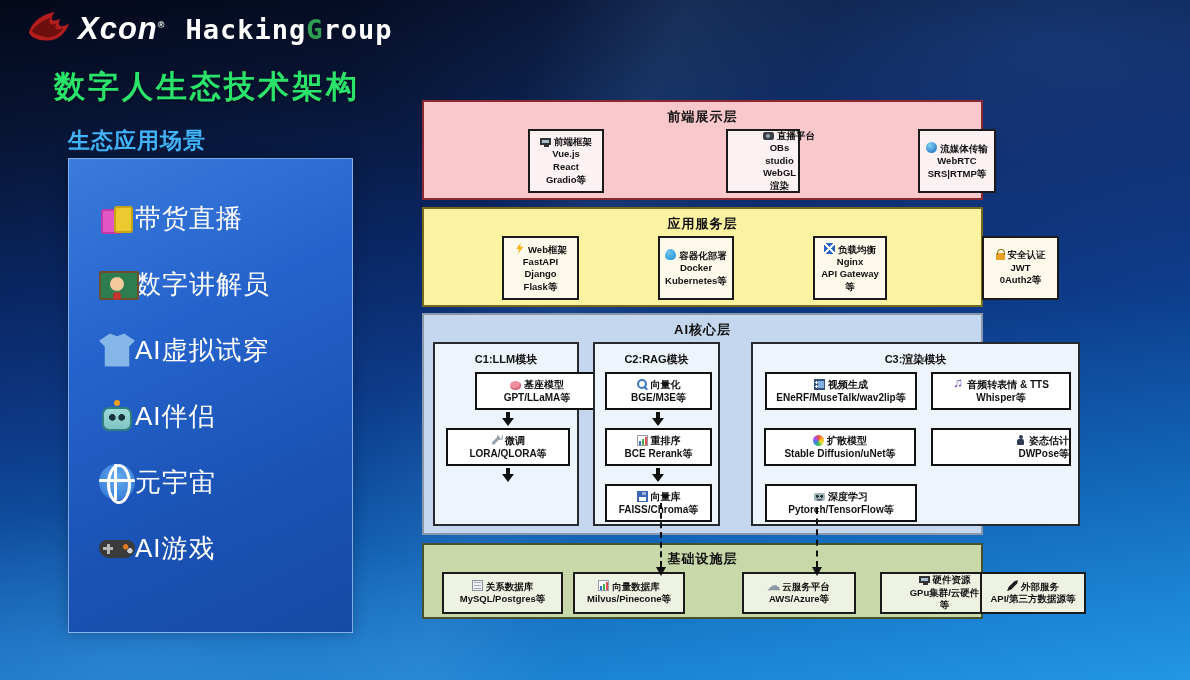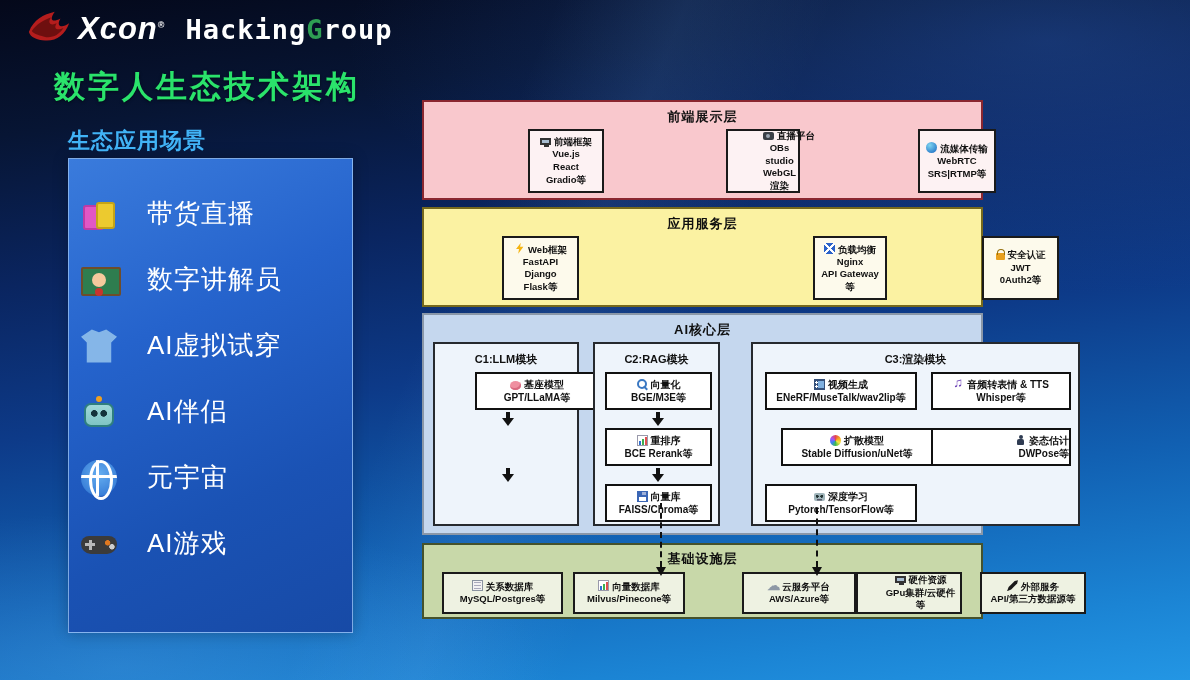--- a/index.html
+++ b/index.html
@@ -19,21 +19,21 @@
   .reg{ color:#fff; font-size:9px; vertical-align:super; font-style:normal;}
   .hg-text{ color:#fff; font-family:"DejaVu Sans Mono", monospace; font-weight:bold; font-size:27px; letter-spacing:1px; margin-left:14px;}
   .hg-g{ color:#2e9e53; }
   .page-title{ left:54px; top:66px; font-size:31px; font-weight:900; color:#2ae36b; letter-spacing:3px; z-index:2; text-shadow:0 1px 3px rgba(0,0,0,.5);}
 
   
   .sidebar-heading{ left:68px; top:126px; font-size:22px; font-weight:800; color:#41b3f6; letter-spacing:1px; z-index:2;}
   .sidebar{ left:68px; top:158px; width:285px; height:475px; z-index:1;
     background:linear-gradient(155deg,#3a7bdc 0%,#2563cc 35%,#1a52b4 70%,#174aa6 100%);
     border:1px solid rgba(160,200,245,.75); box-shadow:0 0 14px rgba(0,0,0,.25);}
-  .side-item{ position:absolute; left:12px; display:flex; align-items:flex-start; gap:30px; height:40px;}
+  .side-item{ position:absolute; left:30px; display:flex; align-items:flex-end; height:40px;}
   .side-label{ color:#fff; font-size:26px; letter-spacing:1px; white-space:nowrap;}
   .s-icon{ position:relative; width:36px; height:36px; display:inline-block; flex:0 0 36px;}
   .si-bags::before{ content:""; position:absolute; left:2px; top:9px; width:17px; height:21px; background:#e257c5; border:2px solid #bf3aa6; border-radius:3px;}
   .si-bags::after{ content:""; position:absolute; right:2px; top:6px; width:15px; height:23px; background:#ecca2f; border:2px solid #c5a416; border-radius:3px;}
   .si-teacher::before{ content:""; position:absolute; left:0; top:5px; width:36px; height:25px; background:#2e7d4f; border:2px solid #6e4d2a; border-radius:2px;}
   .si-teacher::after{ content:""; position:absolute; left:11px; top:11px; width:14px; height:14px; border-radius:50%; background:#f6c99d; box-shadow:0 12px 0 -3px #c8342e;}
   .si-tshirt{ background:#85b6e8; clip-path:polygon(30% 4%, 50% 12%, 70% 4%, 100% 24%, 84% 40%, 84% 96%, 16% 96%, 16% 40%, 0 24%);}
   .si-robot::before{ content:""; position:absolute; left:3px; top:9px; right:3px; bottom:3px; border-radius:7px; border:2px solid #2f7f7f;
     background: radial-gradient(circle at 32% 42%, #14333a 3px, transparent 3.6px),
                 radial-gradient(circle at 68% 42%, #14333a 3px, transparent 3.6px),
@@ -185,20 +185,25 @@
   </div>
 
   <div class="layer layer-app">
     <div class="layer-title">应用服务层</div>
     <div class="node" style="left:78px; width:77px;">
       <div class="nt"><span class="mi mi-lightning"></span><span>Web框架</span></div>
       <div>FastAPI</div>
       <div>Django</div>
       <div>Flask等</div>
     </div>
+    <div class="node" style="left:234px; width:76px;">
+      <div class="nt"><span class="mi mi-whale"></span><span>容器化部署</span></div>
+      <div>Docker</div>
+      <div>Kubernetes等</div>
+    </div>
     <div class="node" style="left:389px; width:74px;">
       <div class="nt"><span class="mi mi-shuffle"></span><span>负载均衡</span></div>
       <div>Nginx</div>
       <div>API Gateway等</div>
     </div>
     <div class="node" style="left:547px; width:77px;margin-left:11px;">
       <div class="nt"><span class="mi mi-lock"></span><span>安全认证</span></div>
       <div>JWT</div>
       <div>0Auth2等</div>
     </div>
@@ -207,20 +212,24 @@
   <div class="layer layer-ai">
     <div class="layer-title">AI核心层</div>
 
     <div class="module" style="left:9px; width:146px;">
       <div class="module-title">C1:LLM模块</div>
       <div class="mnode" style="left:11px; width:124px; top:28px;margin-left:29px;">
         <div class="nt"><span class="mi mi-brain"></span><span>基座模型</span></div>
         <div>GPT/LLaMA等</div>
       </div>
       <div class="sarrow" style="left:67px; top:68px;"></div>
+      <div class="mnode" style="left:11px; width:124px; top:84px;">
+        <div class="nt"><span class="mi mi-wrench"></span><span>微调</span></div>
+        <div>LORA/QLORA等</div>
+      </div>
       <div class="sarrow" style="left:67px; top:124px;"></div>
     </div>
 
     <div class="module" style="left:169px; width:127px;">
       <div class="module-title">C2:RAG模块</div>
       <div class="mnode" style="left:10px; width:107px; top:28px;">
         <div class="nt"><span class="mi mi-search"></span><span>向量化</span></div>
         <div>BGE/M3E等</div>
       </div>
       <div class="sarrow" style="left:57px; top:68px;"></div>
@@ -238,21 +247,21 @@
     <div class="module" style="left:327px; width:329px;">
       <div class="module-title">C3:渲染模块</div>
       <div class="mnode" style="left:12px; width:152px; top:28px;">
         <div class="nt"><span class="mi mi-film"></span><span>视频生成</span></div>
         <div>ENeRF/MuseTalk/wav2lip等</div>
       </div>
       <div class="mnode" style="left:178px; width:140px; top:28px;">
         <div class="nt"><span class="mi mi-notes"></span><span>音频转表情 &amp; TTS</span></div>
         <div>Whisper等</div>
       </div>
-      <div class="mnode" style="left:28px; width:152px; top:84px;">
+      <div class="mnode" style="left:11px; width:152px; top:84px;">
         <div class="nt"><span class="mi mi-palette"></span><span>扩散模型</span></div>
         <div>Stable Diffusion/uNet等</div>
       </div>
       <div class="mnode" style="left:178px; width:140px; top:84px;text-align:right;">
         <div class="nt"><span class="mi mi-person"></span><span>姿态估计</span></div>
         <div>DWPose等</div>
       </div>
       <div class="mnode" style="left:12px; width:152px; top:140px;">
         <div class="nt"><span class="mi mi-robotface"></span><span>深度学习</span></div>
         <div>Pytorch/TensorFlow等</div>
@@ -267,21 +276,21 @@
       <div>MySQL/Postgres等</div>
     </div>
     <div class="node" style="left:149px; width:112px;">
       <div class="nt"><span class="mi mi-chart"></span><span>向量数据库</span></div>
       <div>Milvus/Pinecone等</div>
     </div>
     <div class="node" style="left:318px; width:114px;">
       <div class="nt"><span class="mi mi-cloud"></span><span>云服务平台</span></div>
       <div>AWS/Azure等</div>
     </div>
-    <div class="node" style="left:432px; width:106px;padding-left:25px;">
+    <div class="node" style="left:456px; width:106px;padding-left:25px;">
       <div class="nt"><span class="mi mi-monitor"></span><span>硬件资源</span></div>
       <div>GPu集群/云硬件等</div>
     </div>
     <div class="node" style="left:556px; width:106px;">
       <div class="nt"><span class="mi mi-pen"></span><span>外部服务</span></div>
       <div>API/第三方数据源等</div>
     </div>
   </div>
 
   <div class="connector" style="left:660px; top:503px; height:64px;"></div>

